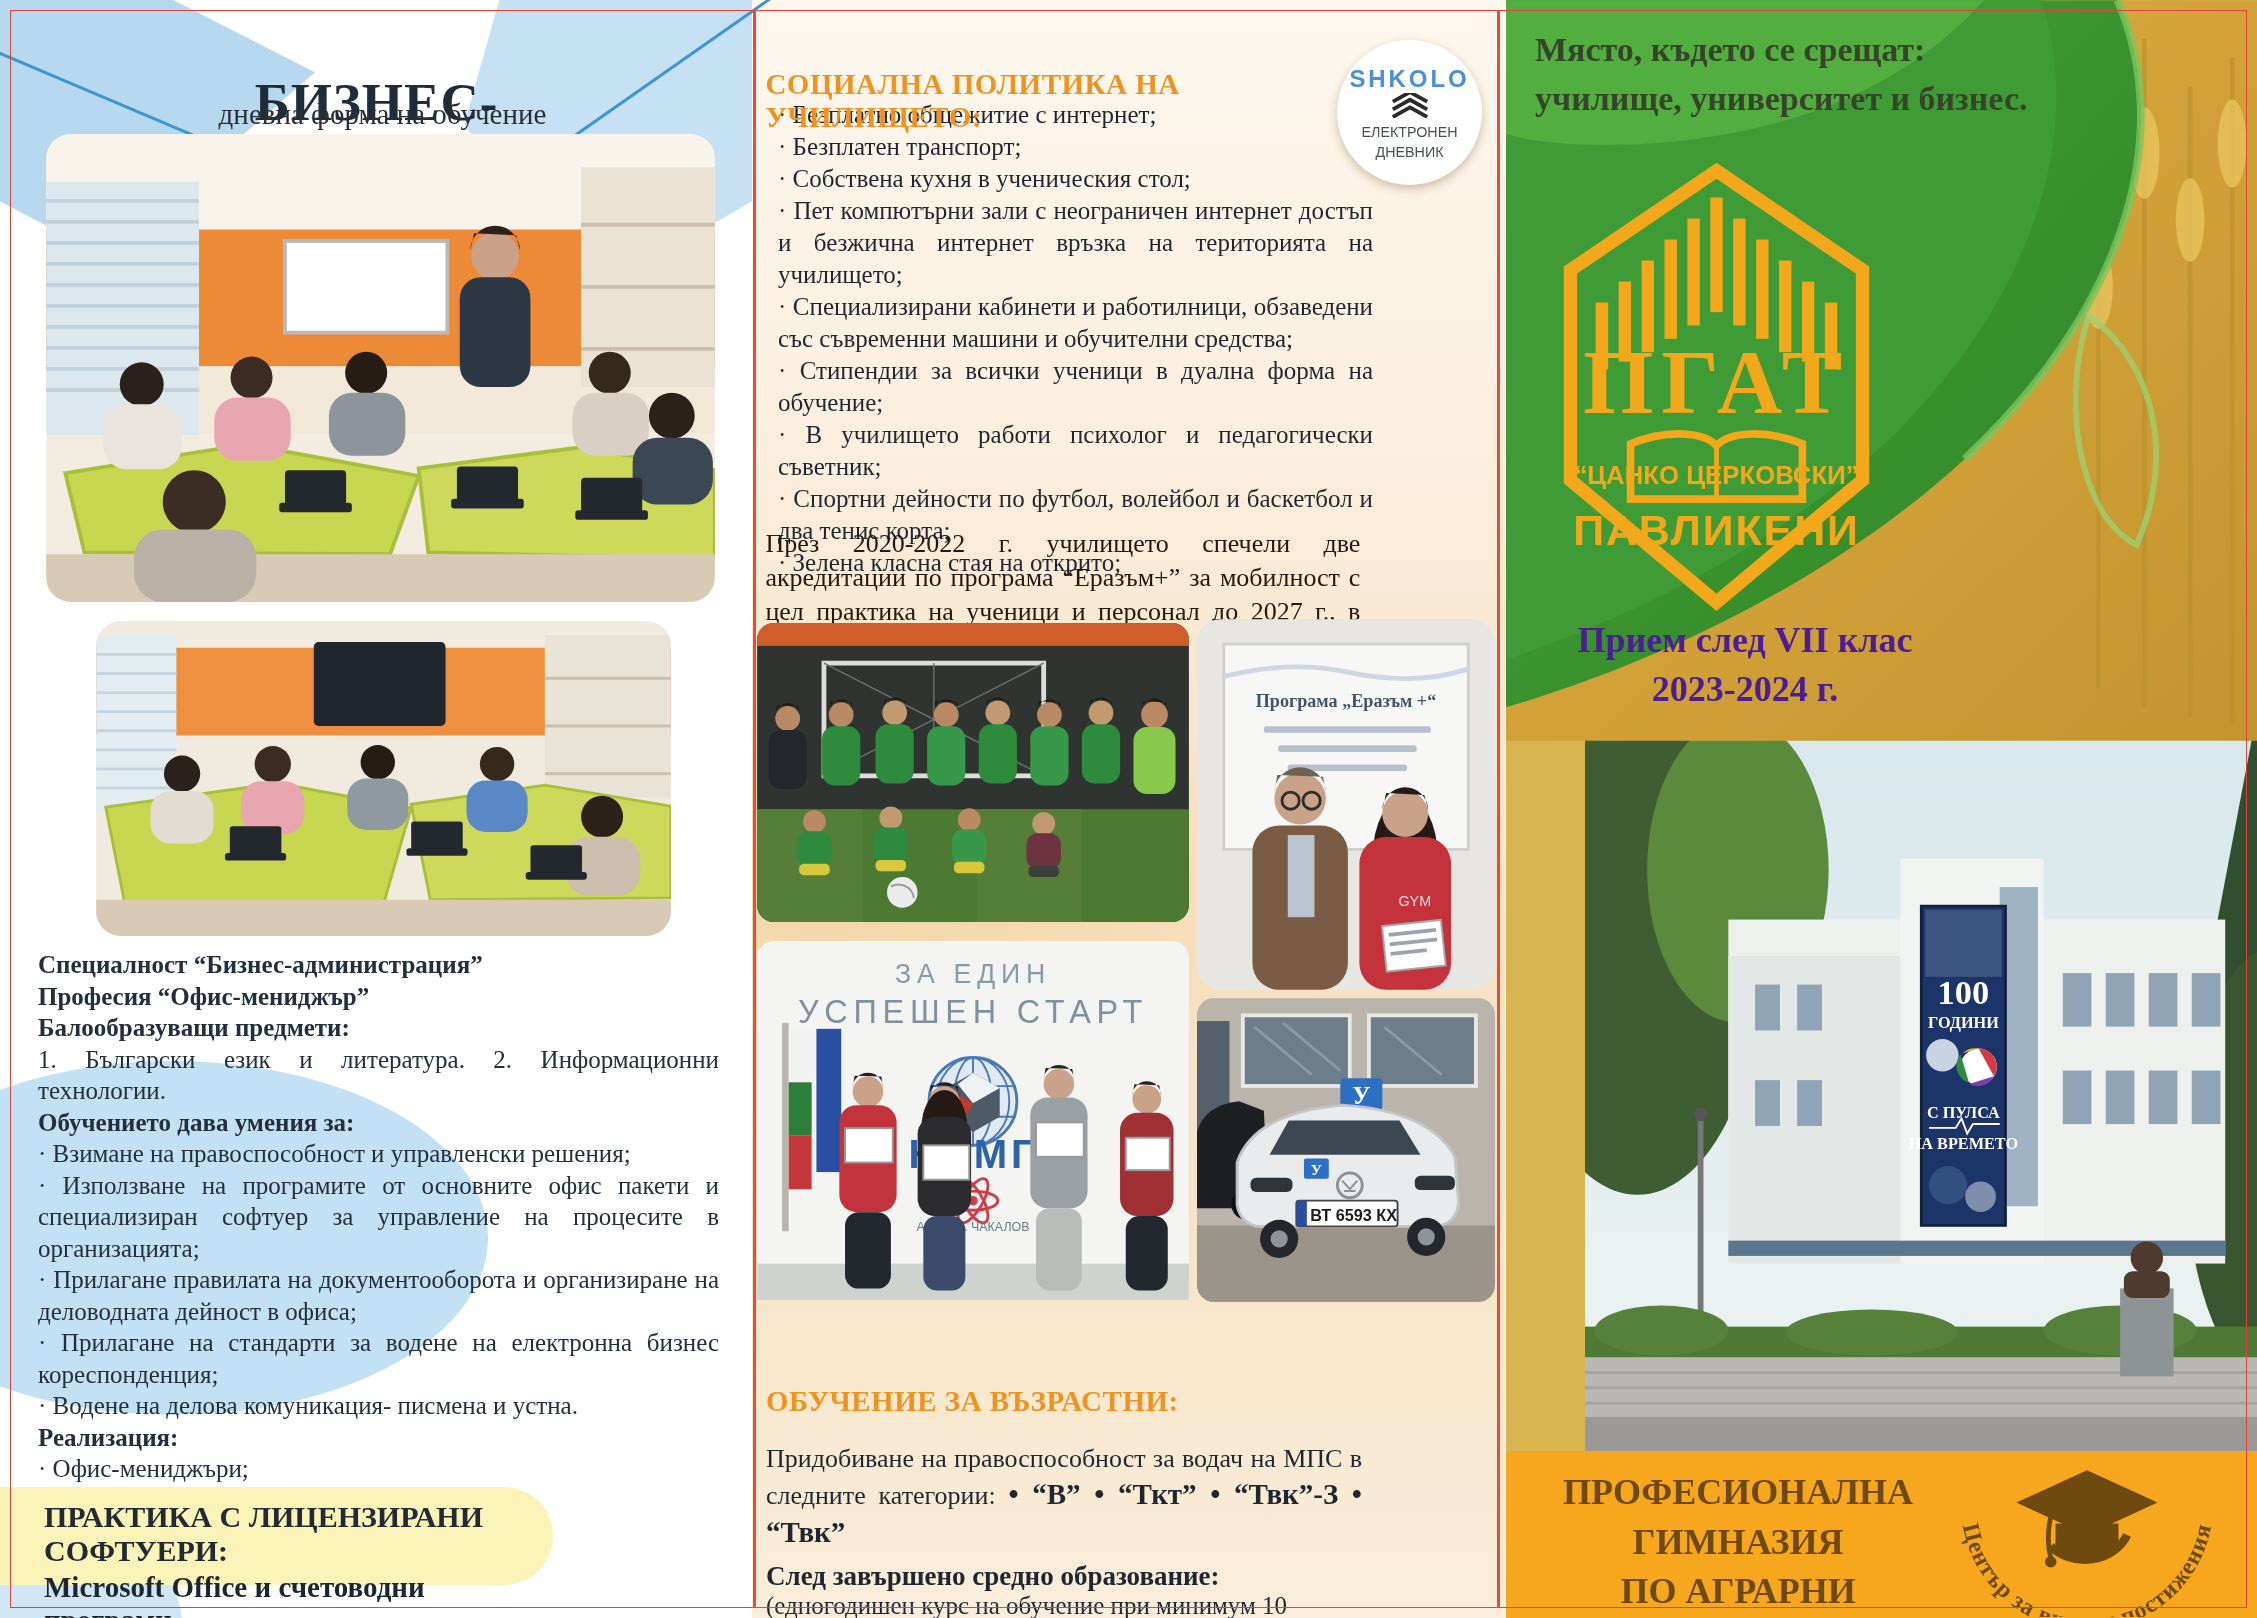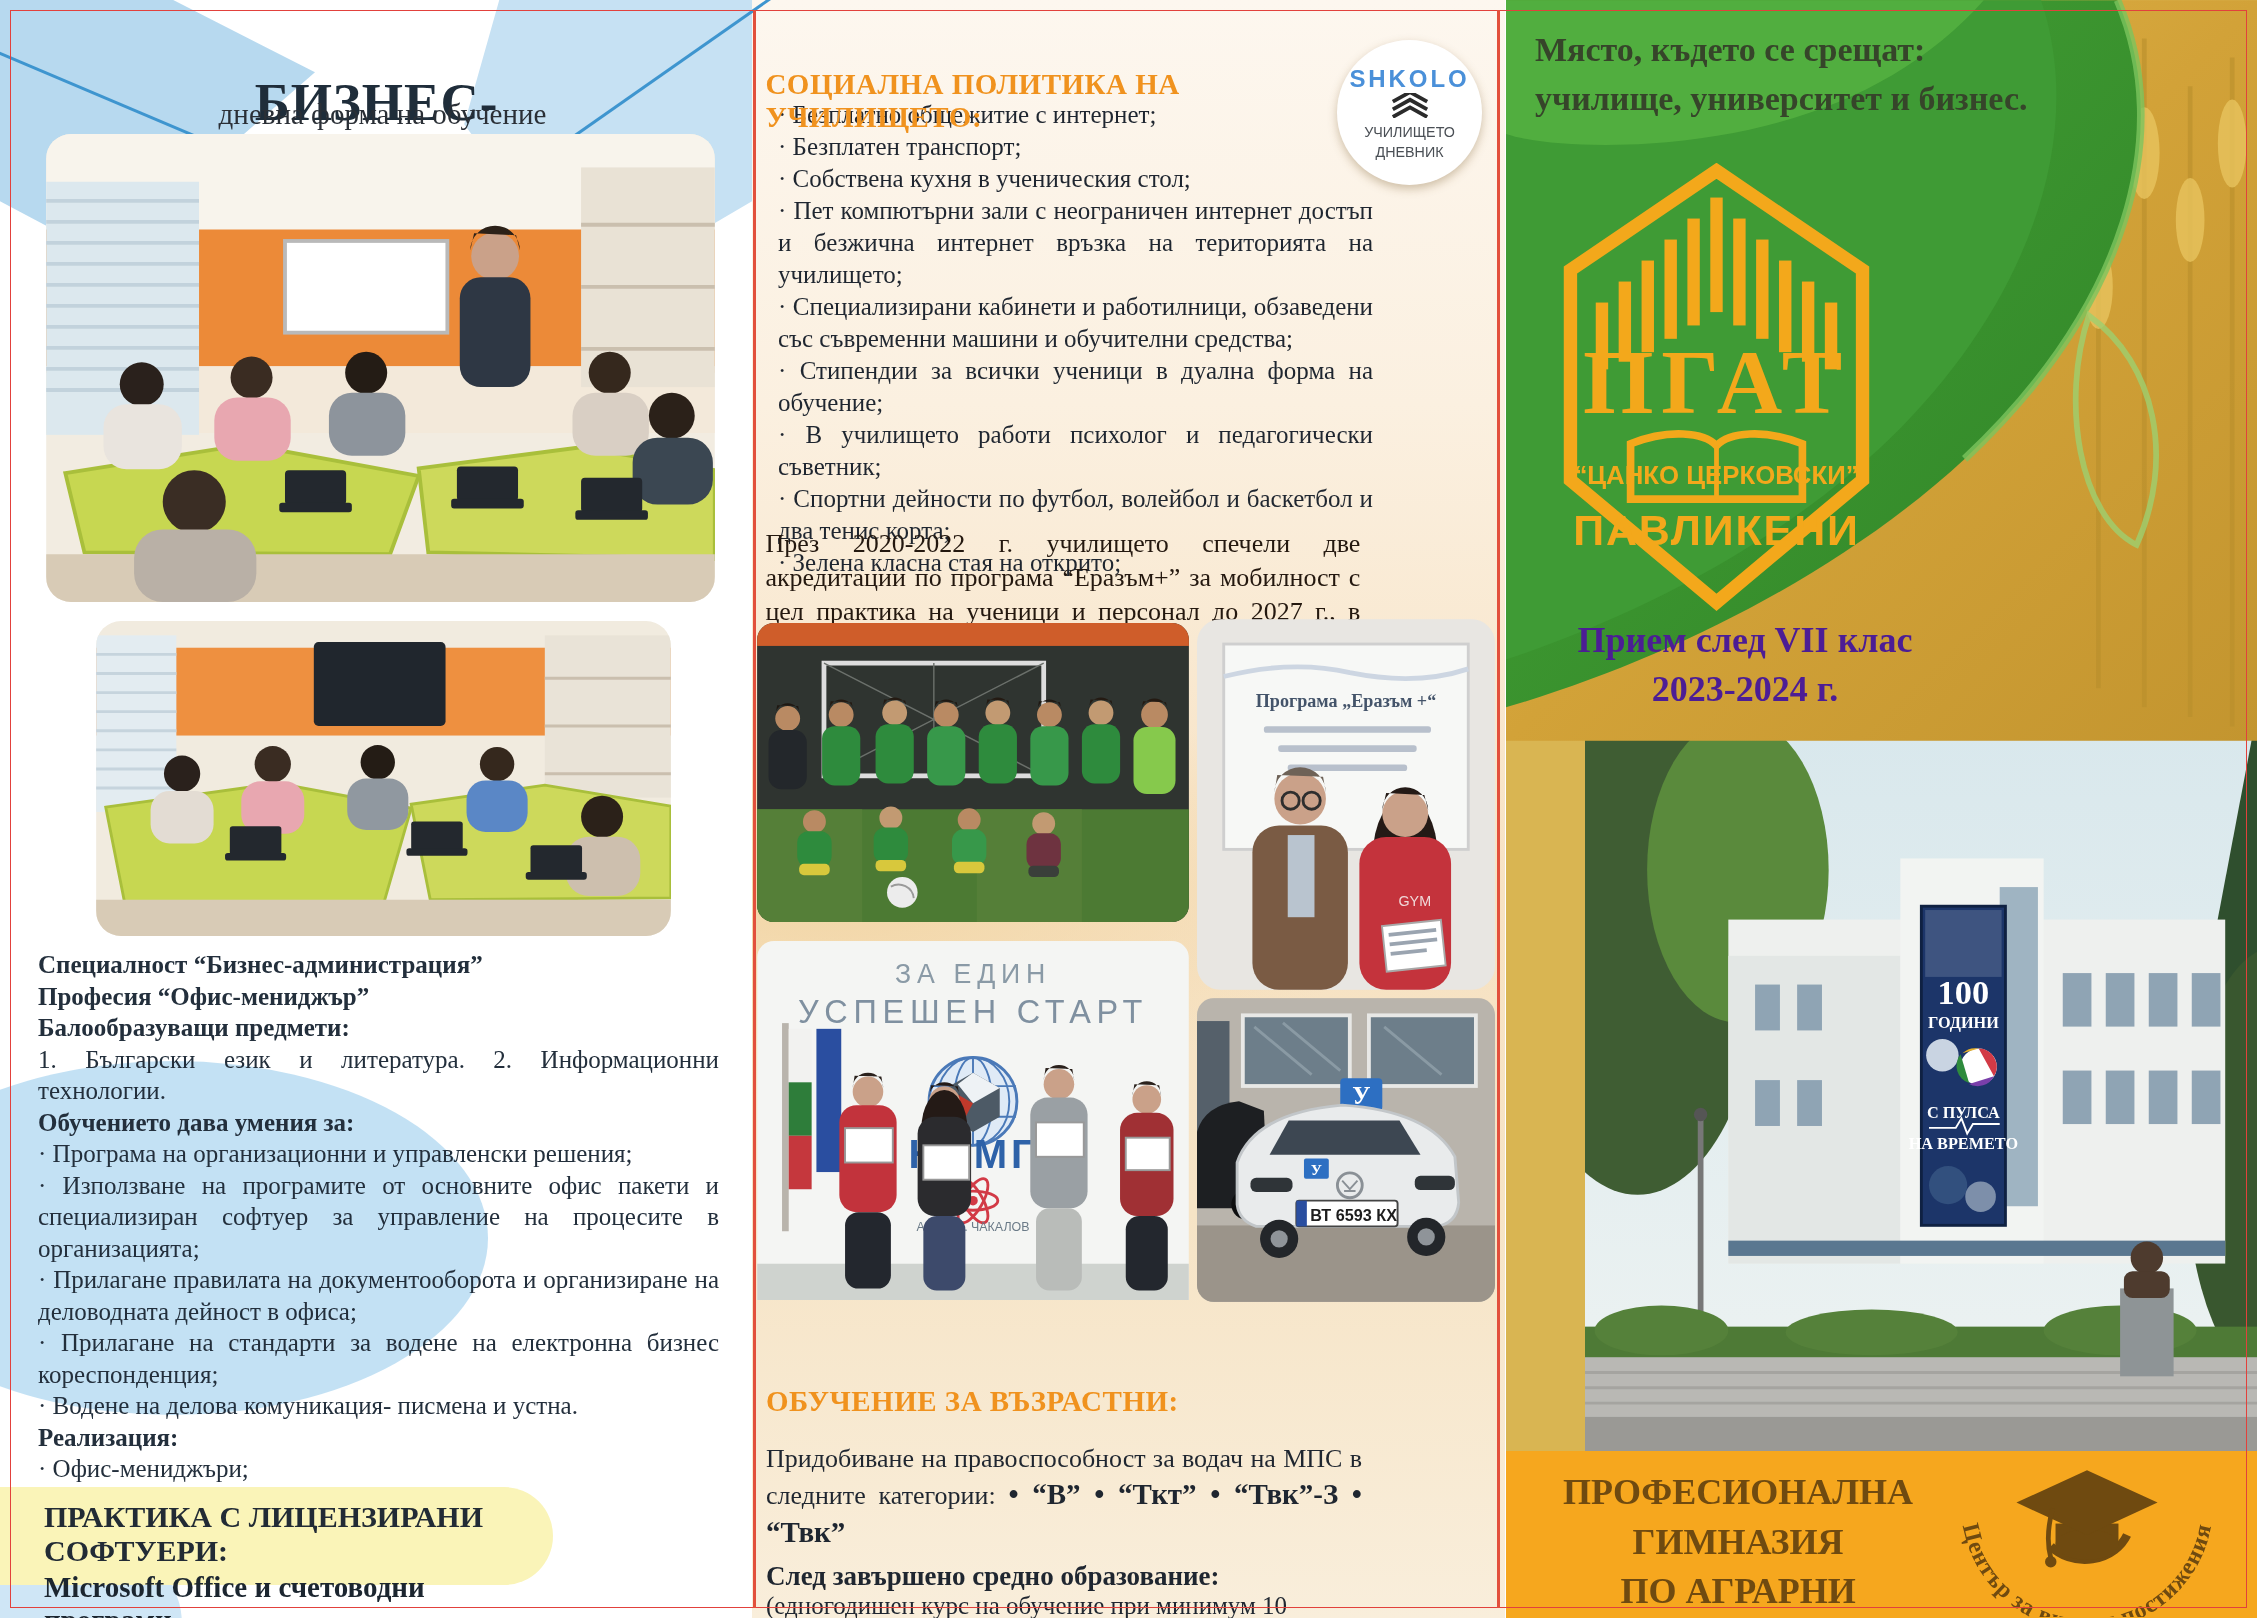--- a/index.html
+++ b/index.html
@@ -179,21 +179,21 @@
         </g>
       </svg>
     </div>
 
     <div class="abs l-text">
       <p class="b">Специалност “Бизнес-администрация”</p>
       <p class="b">Професия “Офис-мениджър”</p>
       <p class="b">Балообразуващи предмети:</p>
       <p class="jt">1. Български език и литература. 2. Информационни технологии.</p>
       <p class="b">Обучението дава умения за:</p>
-      <p class="jt">· Програма на организационни и управленски решения;</p>
+      <p class="jt">· Взимане на правоспособност и управленски решения;</p>
       <p class="jt">· Използване на програмите от основните офис пакети и специализиран софтуер за управление на процесите в организацията;</p>
       <p class="jt">· Прилагане правилата на документооборота и организиране на деловодната дейност в офиса;</p>
       <p class="jt">· Прилагане на стандарти за водене на електронна бизнес кореспонденция;</p>
       <p class="jt">· Водене на делова комуникация- писмена и устна.</p>
       <p class="b">Реализация:</p>
       <p>· Офис-мениджъри;</p>
       <p>· Административен организатор;</p>
       <p>· Офис секретар;</p>
       <p>· Създаване и развитие на собствен бизнес.</p>
     </div>
@@ -209,21 +209,21 @@
 
     <div class="shkolo">
       <div class="brand">SHKOLO</div>
       <svg width="42" height="25" viewBox="0 0 44 26">
         <g fill="none" stroke="#2b2b2b" stroke-width="4">
           <path d="M4,25 L22,15 L40,25"></path>
             <path d="M4,17 L22,7 L40,17"></path>
             <path d="M4,9 L22,-1 L40,9"></path>
         </g>
       </svg>
-      <div class="sub">УЧИЛИЩЕТО</div>
+      <div class="sub">ЕЛЕКТРОНЕН</div>
       <div class="sub">ДНЕВНИК</div>
     </div>
 
     <div class="m-list">
       <p class="jt">· Безплатно общежитие с интернет;</p>
       <p class="jt">· Безплатен транспорт;</p>
       <p class="jt">· Собствена кухня в ученическия стол;</p>
       <p class="jt">· Пет компютърни зали с неограничен интернет достъп и безжична интернет връзка на територията на училището;</p>
       <p class="jt">· Специализирани кабинети и работилници, обзаведени със съвременни машини и обучителни средства;</p>
       <p class="jt">· Стипендии за всички ученици в дуална форма на обучение;</p>

